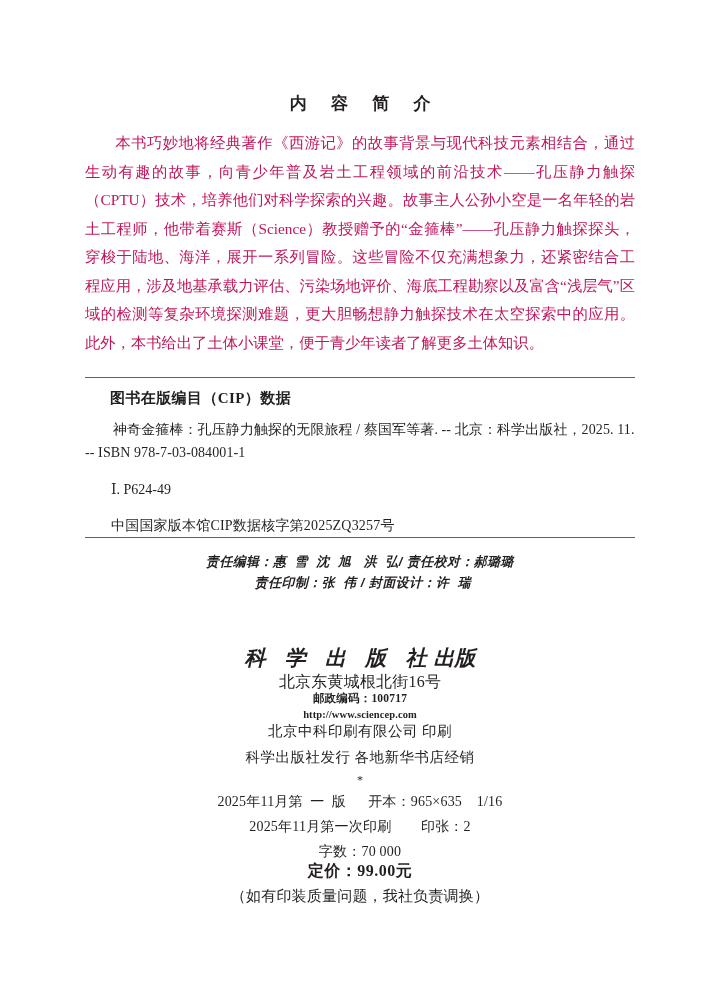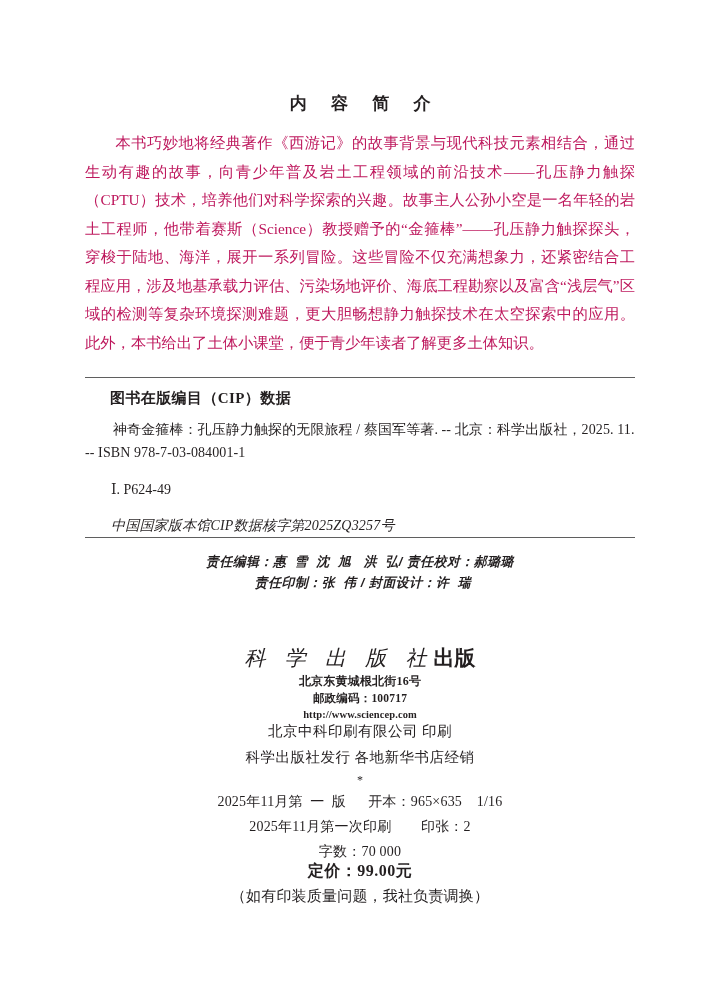--- a/index.html
+++ b/index.html
@@ -84,21 +84,20 @@
   .cip-class {
     font-size: 14px;
     line-height: 23px;
     margin: 14px 0 0 26px;
   }
   .cip-number {
     font-size: 14px;
     line-height: 23px;
     margin: 13px 0 0 26px;
     letter-spacing: 0.2px;
-    font-style: italic;
   }
 
   
   .credits-block {
     position: absolute;
     left: 85px;
     top: 551px;
     width: 550px;
     text-align: center;
     font-family: "Liberation Sans", sans-serif;
@@ -126,33 +125,34 @@
   }
   .publisher-logo-row {
     font-size: 21px;
     line-height: 26px;
     font-weight: bold;
     letter-spacing: 1px;
   }
   .publisher-logo {
     font-family: "Liberation Serif", serif;
     font-style: italic;
-    font-weight: normal;
+    font-weight: bold;
     letter-spacing: 7px;
     margin-right: 0;
   }
   .publisher-suffix {
     font-family: "Liberation Sans", sans-serif;
     font-weight: bold;
     letter-spacing: 0;
+    font-style: italic;
   }
   .publisher-addr {
-    font-size: 12px;
+    font-size: 16px;
     line-height: 17px;
-    font-weight: bold;
+    font-weight: normal;
     margin-top: 2px;
     letter-spacing: 0.2px;
   }
   .publisher-post {
     font-size: 11.5px;
     line-height: 17px;
     font-weight: bold;
     letter-spacing: 0.2px;
   }
   .publisher-url {

